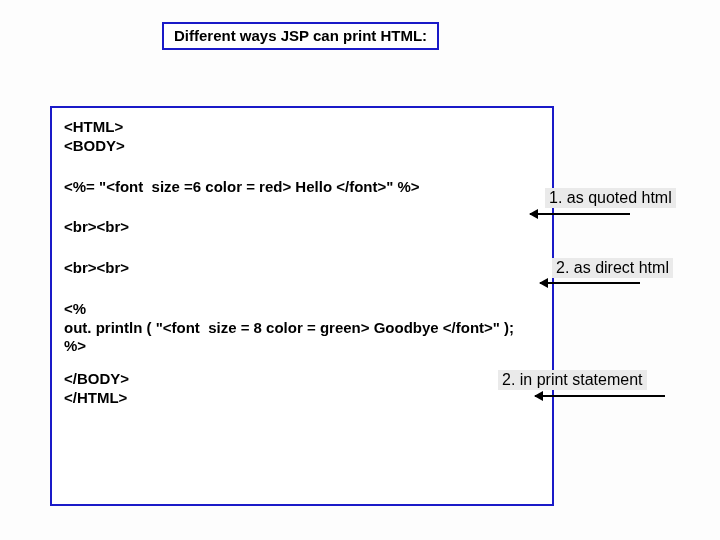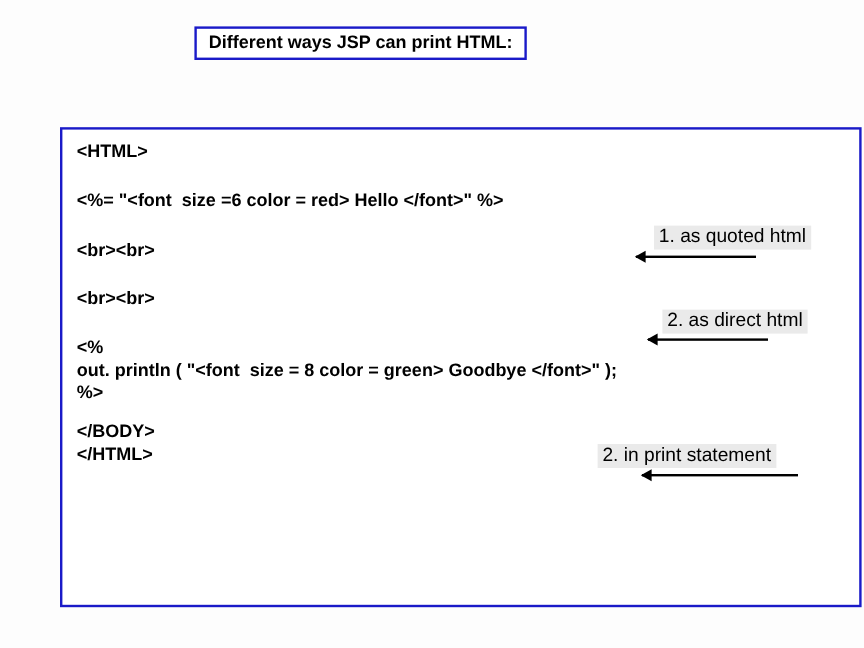--- a/index.html
+++ b/index.html
@@ -15,21 +15,21 @@
     border:2px solid #1a1ac8;
     background:#fff;
     padding:3px 10px 4px 10px;
     font-weight:bold;
     font-size:15px;
     color:#000;
   }
   .code-box{
     position:absolute;
     left:50px; top:106px;
-    width:668px; height:400px;
+    width:504px; height:400px;
     border:2px solid #1a1ac8;
     background:#fff;
     padding:10px 12px 10px 12px;
     box-sizing:border-box;
     font-weight:bold;
     font-size:15px;
     color:#000;
     line-height:1.25;
   }
   .code-line{white-space:pre;}
@@ -66,20 +66,21 @@
 </style>
 </head>
 <body>
 
 <div class="title-box">
   <span>Different ways JSP can print HTML:</span>
 </div>
 
 <div class="code-box">
   <div class="code-line">&lt;HTML&gt;</div>
+  <div class="code-line">&lt;BODY&gt;</div>
   <div class="spacer-lg"></div>
   <div class="code-line">&lt;%= "&lt;font  size =6 color = red&gt; Hello &lt;/font&gt;" %&gt;</div>
   <div class="spacer-lg"></div>
   <div class="code-line">&lt;br&gt;&lt;br&gt;</div>
   <div class="spacer-lg"></div>
   <div class="code-line">&lt;br&gt;&lt;br&gt;</div>
   <div class="spacer-lg"></div>
   <div class="code-line">&lt;%</div>
   <div class="code-line">out. println ( "&lt;font  size = 8 color = green&gt; Goodbye &lt;/font&gt;" );</div>
   <div class="code-line">%&gt;</div>

